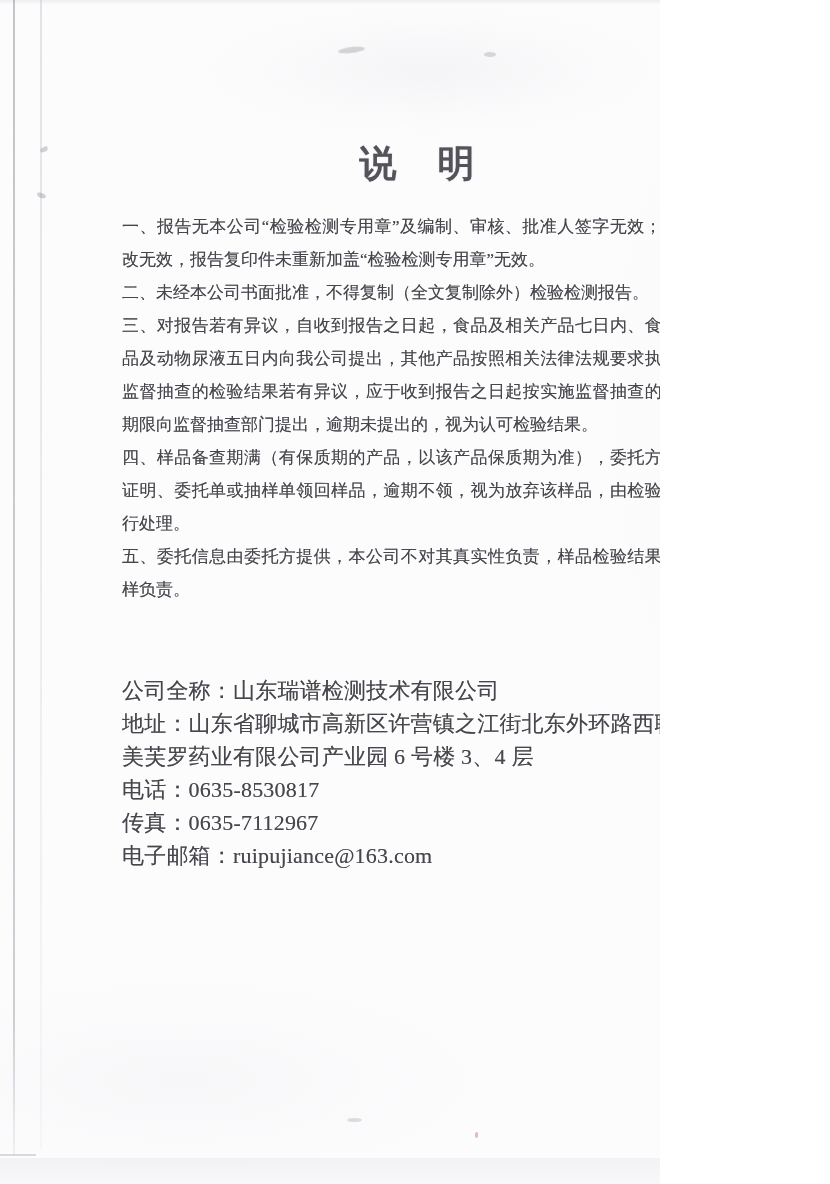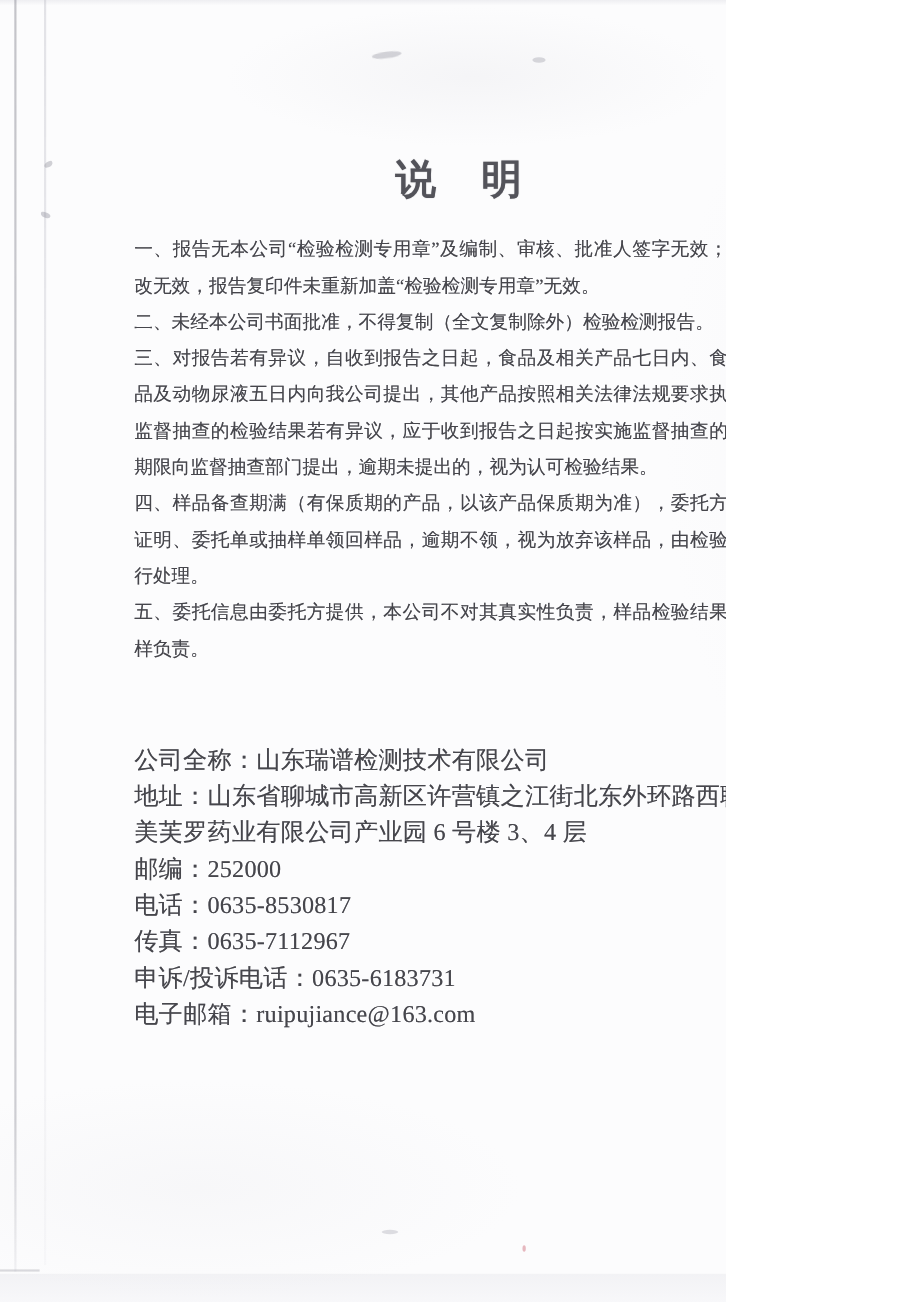--- a/index.html
+++ b/index.html
@@ -134,21 +134,19 @@
       <p class="note">一、报告无本公司“检验检测专用章”及编制、审核、批准人签字无效；报告涂改无效，报告复印件未重新加盖“检验检测专用章”无效。</p>
       <p class="note">二、未经本公司书面批准，不得复制（全文复制除外）检验检测报告。</p>
       <p class="note">三、对报告若有异议，自收到报告之日起，食品及相关产品七日内、食用农产品及动物尿液五日内向我公司提出，其他产品按照相关法律法规要求执行；对监督抽查的检验结果若有异议，应于收到报告之日起按实施监督抽查的部门的期限向监督抽查部门提出，逾期未提出的，视为认可检验结果。</p>
       <p class="note">四、样品备查期满（有保质期的产品，以该产品保质期为准），委托方持有效证明、委托单或抽样单领回样品，逾期不领，视为放弃该样品，由检验机构自行处理。</p>
       <p class="note">五、委托信息由委托方提供，本公司不对其真实性负责，样品检验结果仅对来样负责。</p>
     </div>
 
     <div class="company">
       <p>公司全称：山东瑞谱检测技术有限公司</p>
       <p>地址：山东省聊城市高新区许营镇之江街北东外环路西聊城美芙罗药业有限公司产业园 6 号楼 3、4 层</p>
-      <p>邮编：252000</p>
       <p>电话：0635-8530817</p>
       <p>传真：0635-7112967</p>
-      <p>申诉/投诉电话：0635-6183731</p>
       <p>电子邮箱：ruipujiance@163.com</p>
     </div>
   </div>
 
 </div>
 
 </body></html>

